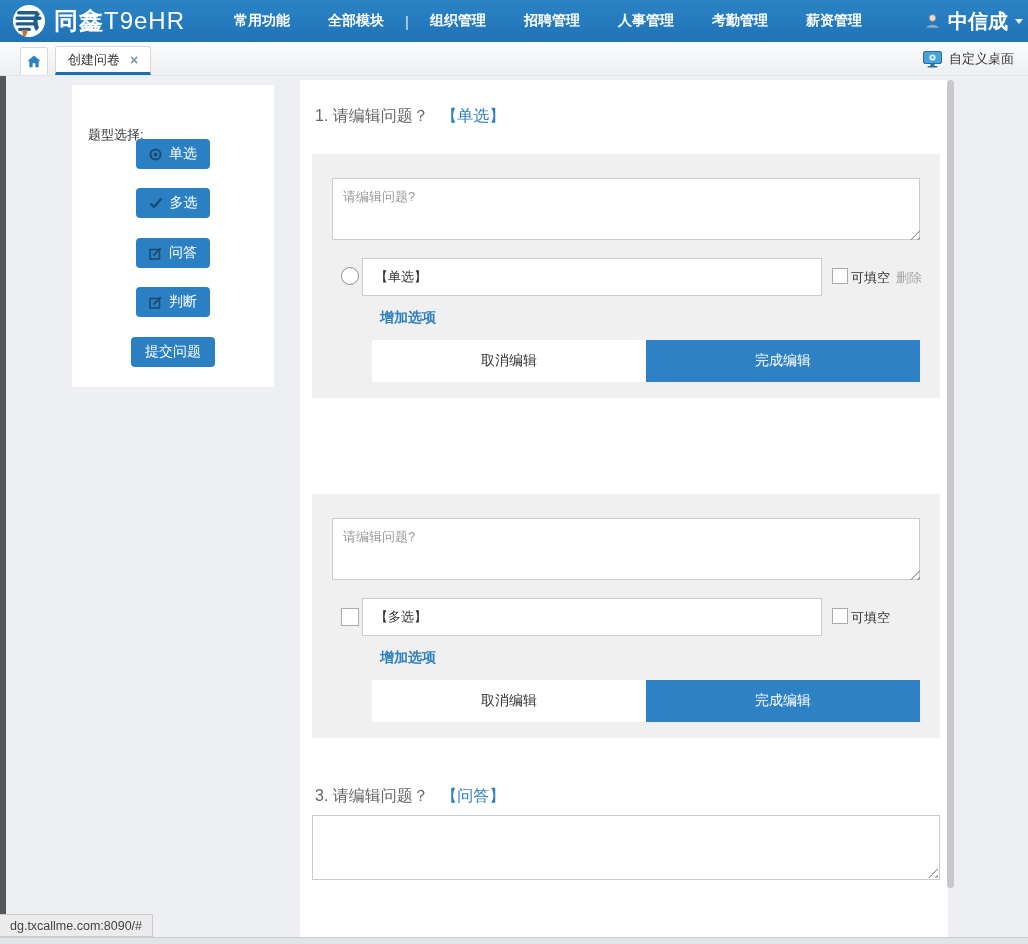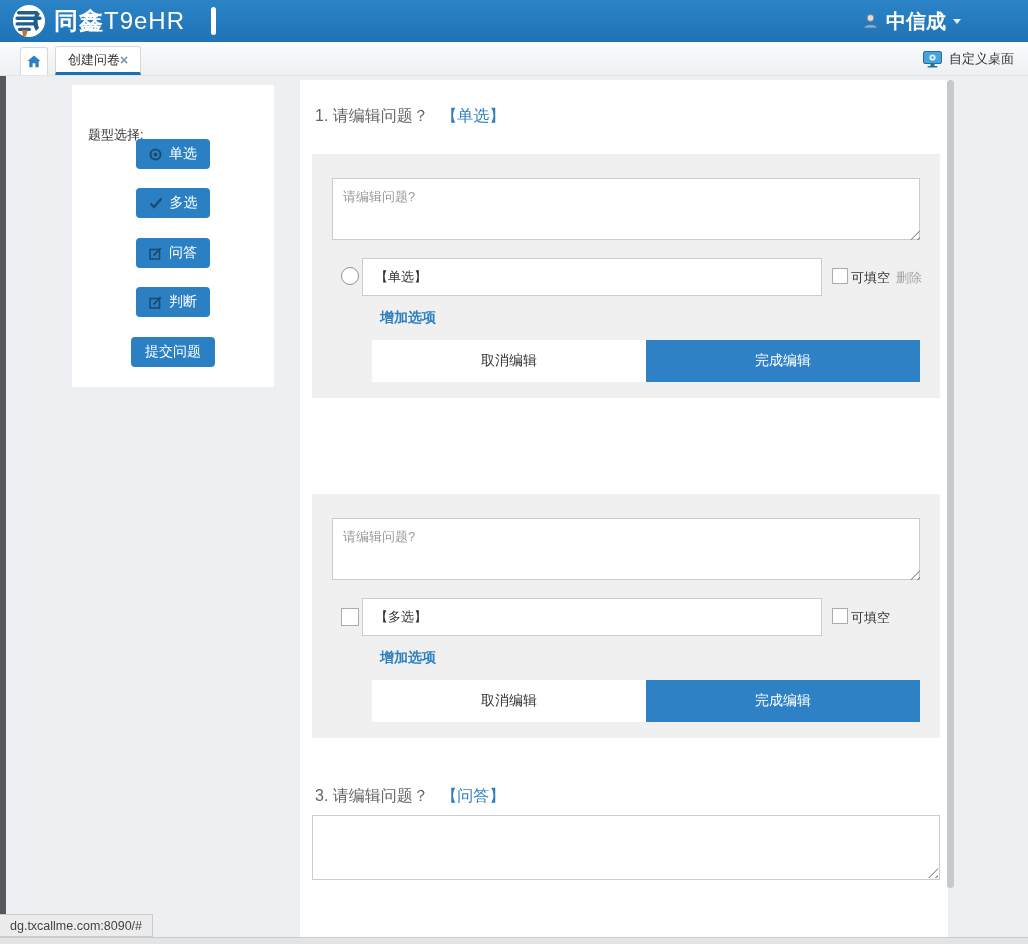--- a/index.html
+++ b/index.html
@@ -25,21 +25,21 @@
            border-top:5px solid #e8f2fa; display:inline-block; }
 
   
   .tabbar { position:absolute; left:0; top:42px; width:1028px; height:34px;
             background:linear-gradient(#fbfcfd,#edeff1); border-bottom:1px solid #e3e5e7; }
   .hometab { position:absolute; left:20px; bottom:0; width:28px; height:28px; background:#fff;
              border:1px solid #d6d9db; border-bottom:none; border-radius:3px 3px 0 0;
              display:flex; align-items:center; justify-content:center; cursor:pointer; }
   .activetab { position:absolute; left:55px; bottom:0; height:29px; background:#fff;
                border:1px solid #d6d9db; border-bottom:3px solid #1a6fb5; border-radius:3px 3px 0 0;
-               display:flex; align-items:center; padding:0 12px; cursor:pointer; }
+               display:flex; align-items:center; gap:10px; padding:0 12px; cursor:pointer; }
   .activetab .tlabel { font-size:13px; color:#333; }
   .activetab .tclose { font-size:14px; color:#7d96ab; font-weight:700; line-height:1; cursor:pointer; }
   .customize { position:absolute; right:14px; top:8px; display:flex; align-items:center; gap:7px; cursor:pointer; }
   .customize .clabel { font-size:13px; color:#333; }
 
   
   .content { position:absolute; left:0; top:76px; width:1028px; height:868px; background:#edeff2; }
   .leftstrip { position:absolute; left:0; top:0; width:6px; height:861px; background:#54585c; }
 
   .sidepanel { position:absolute; left:72px; top:9px; width:202px; height:302px; background:#fff; }
@@ -101,20 +101,30 @@
       <circle cx="17" cy="17" r="16" fill="#ffffff"></circle>
       <rect x="5" y="7" width="21" height="3.4" rx="1.7" fill="#1f5e8e"></rect>
       <rect x="3.5" y="12.6" width="26" height="3.4" rx="1.7" fill="#1f5e8e"></rect>
       <rect x="3.5" y="18.2" width="22" height="3.4" rx="1.7" fill="#1f5e8e"></rect>
       <rect x="6" y="23.8" width="13" height="3.2" rx="1.6" fill="#1f5e8e"></rect>
       <path d="M10 26 L16 26 L14 32 L11 32 Z" fill="#c9722c"></path>
       <path d="M25 7 C21 12 20 21 24 27 L27 24 C25 19 25 13 28 10 Z" fill="#1f5e8e"></path>
     </svg>
     <div class="brand"><b>同鑫</b><span class="lt">T9eHR</span></div>
 
+    <div class="topmenu">
+      <span class="mitem">常用功能</span>
+      <span class="mitem">全部模块</span>
+      <span class="mdiv">|</span>
+      <span class="mitem">组织管理</span>
+      <span class="mitem">招聘管理</span>
+      <span class="mitem">人事管理</span>
+      <span class="mitem">考勤管理</span>
+      <span class="mitem">薪资管理</span>
+    </div>
 
     <div class="toppill"></div>
 
     <div class="topright">
       <span class="ritem">
         <svg width="17" height="16" viewBox="0 0 17 16">
           <circle cx="8.5" cy="5" r="3.4" fill="#f3d9bf" stroke="#5d80a8" stroke-width="0.8"></circle>
           <path d="M2 15 C2 10.5 15 10.5 15 15 Z" fill="#7db4e2" stroke="#4a719c" stroke-width="0.8"></path>
         </svg>
         <span>中信成</span>

